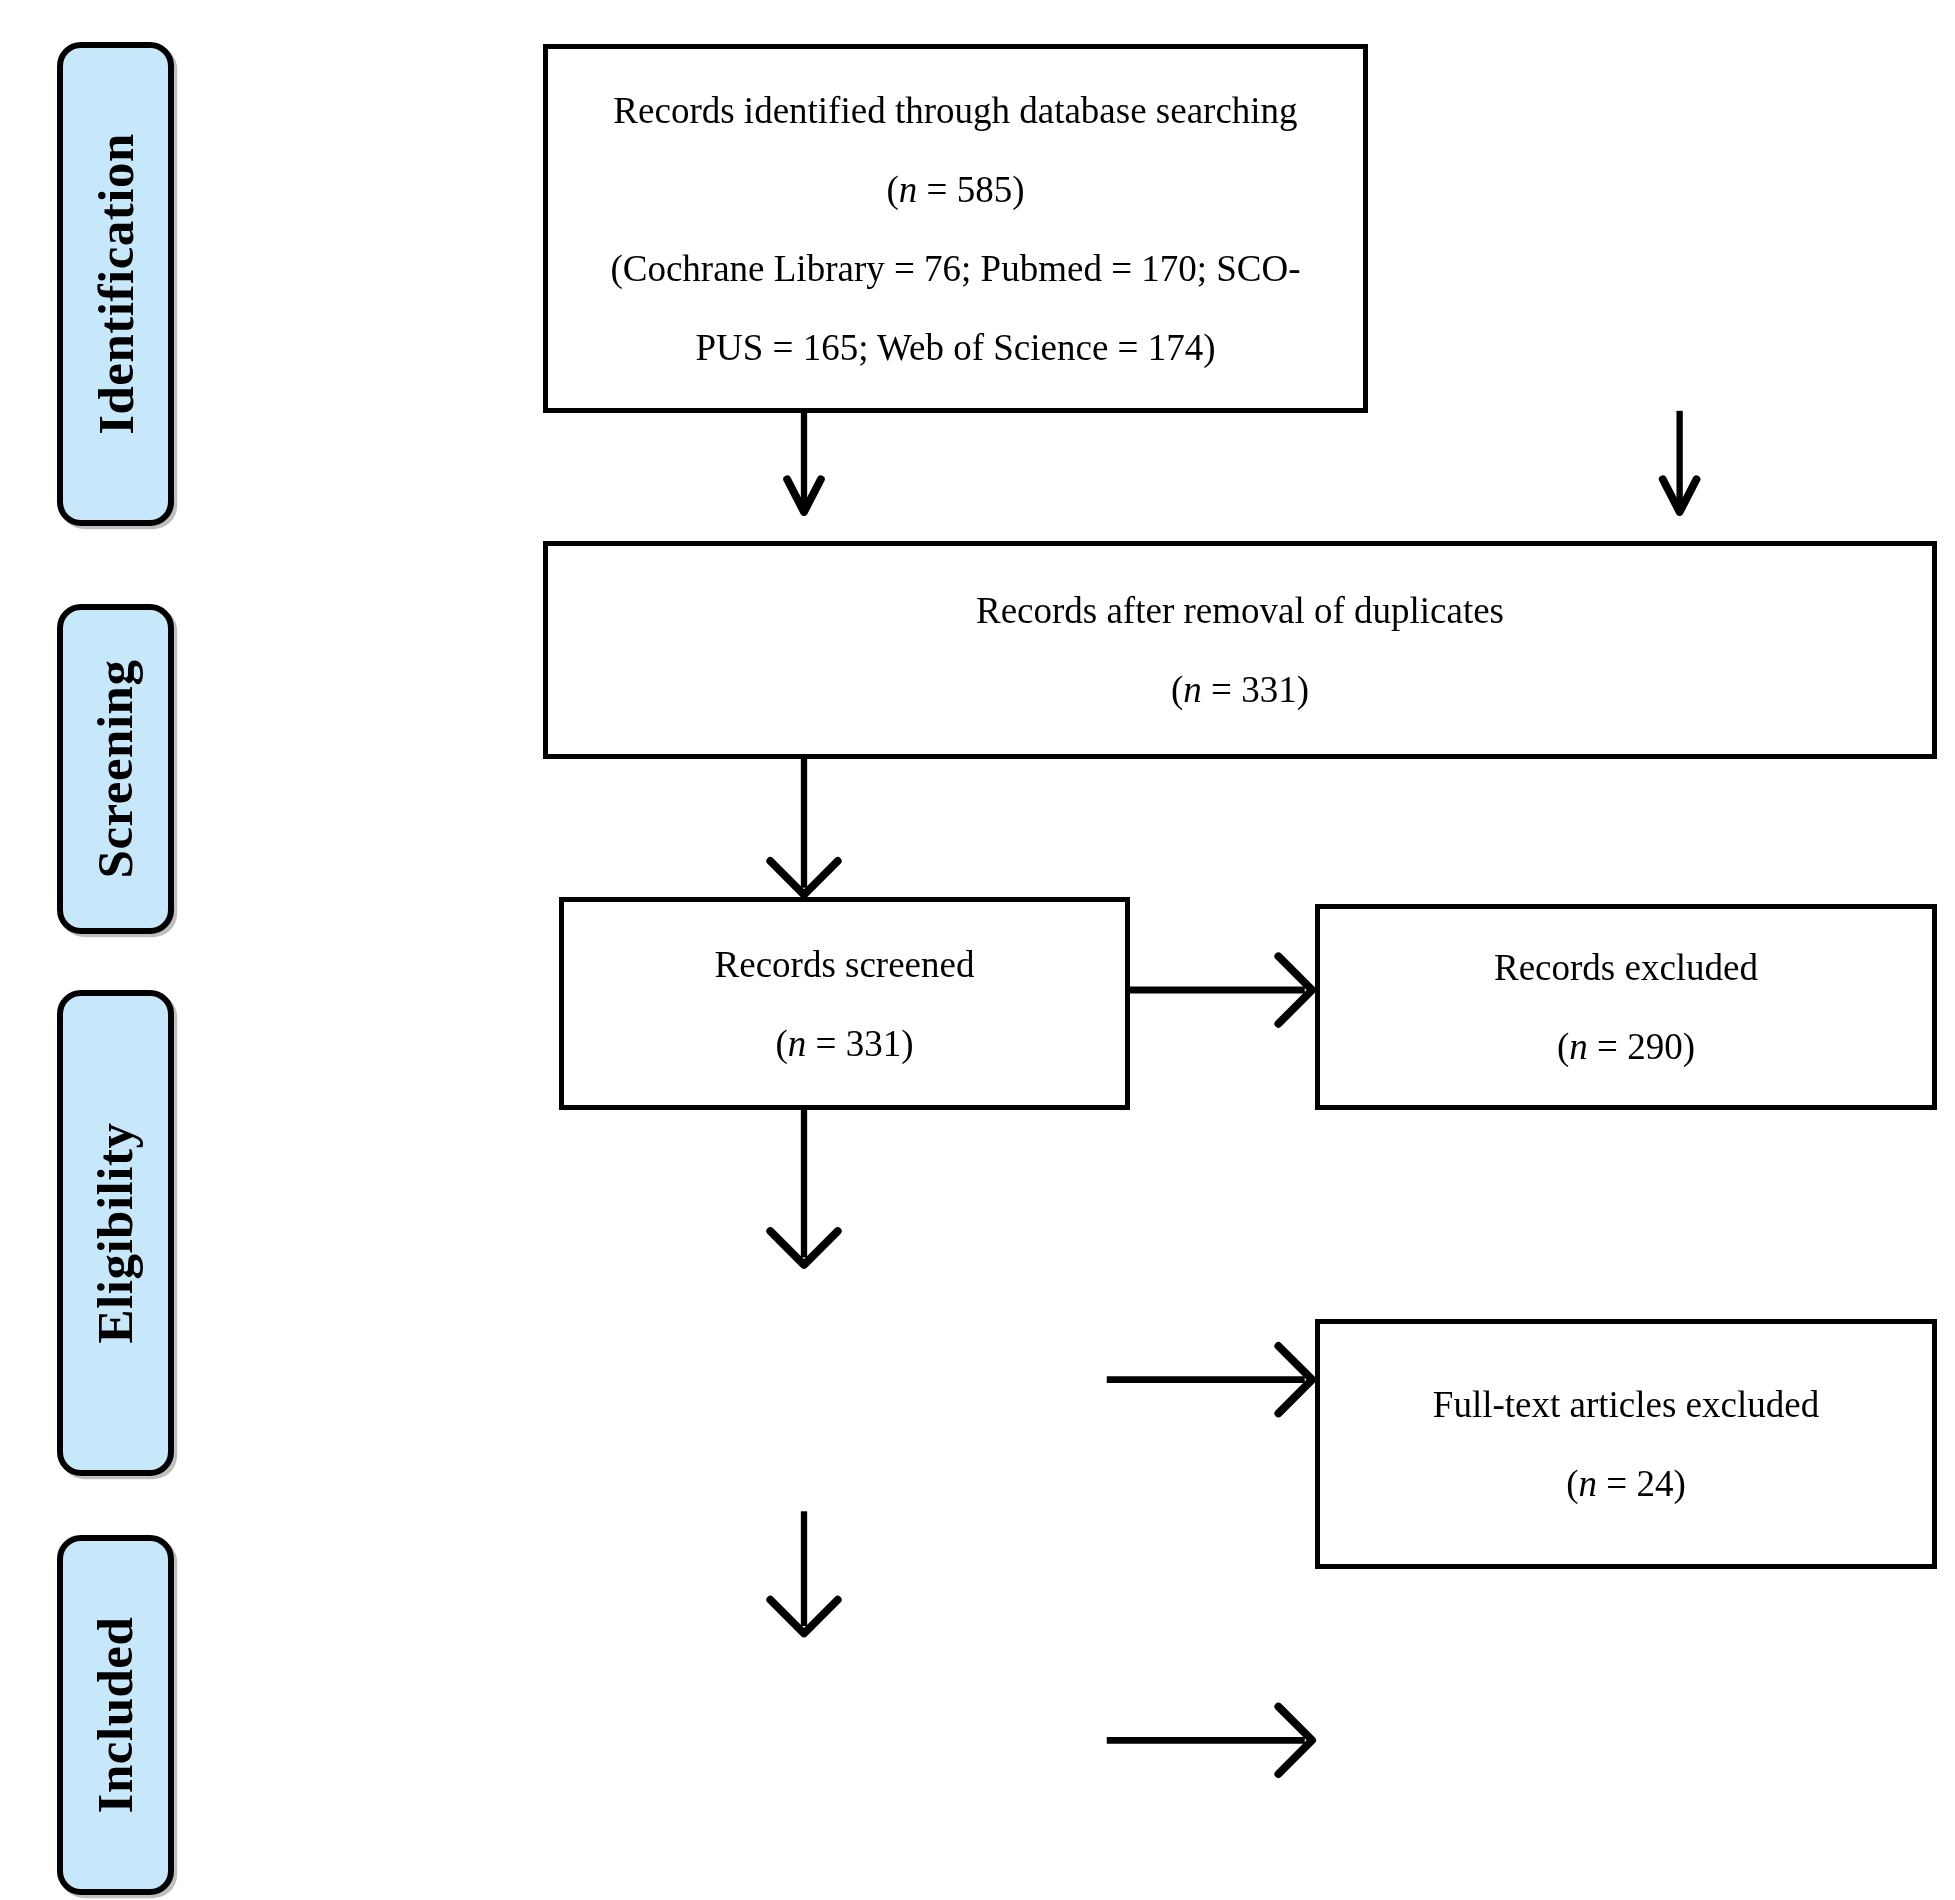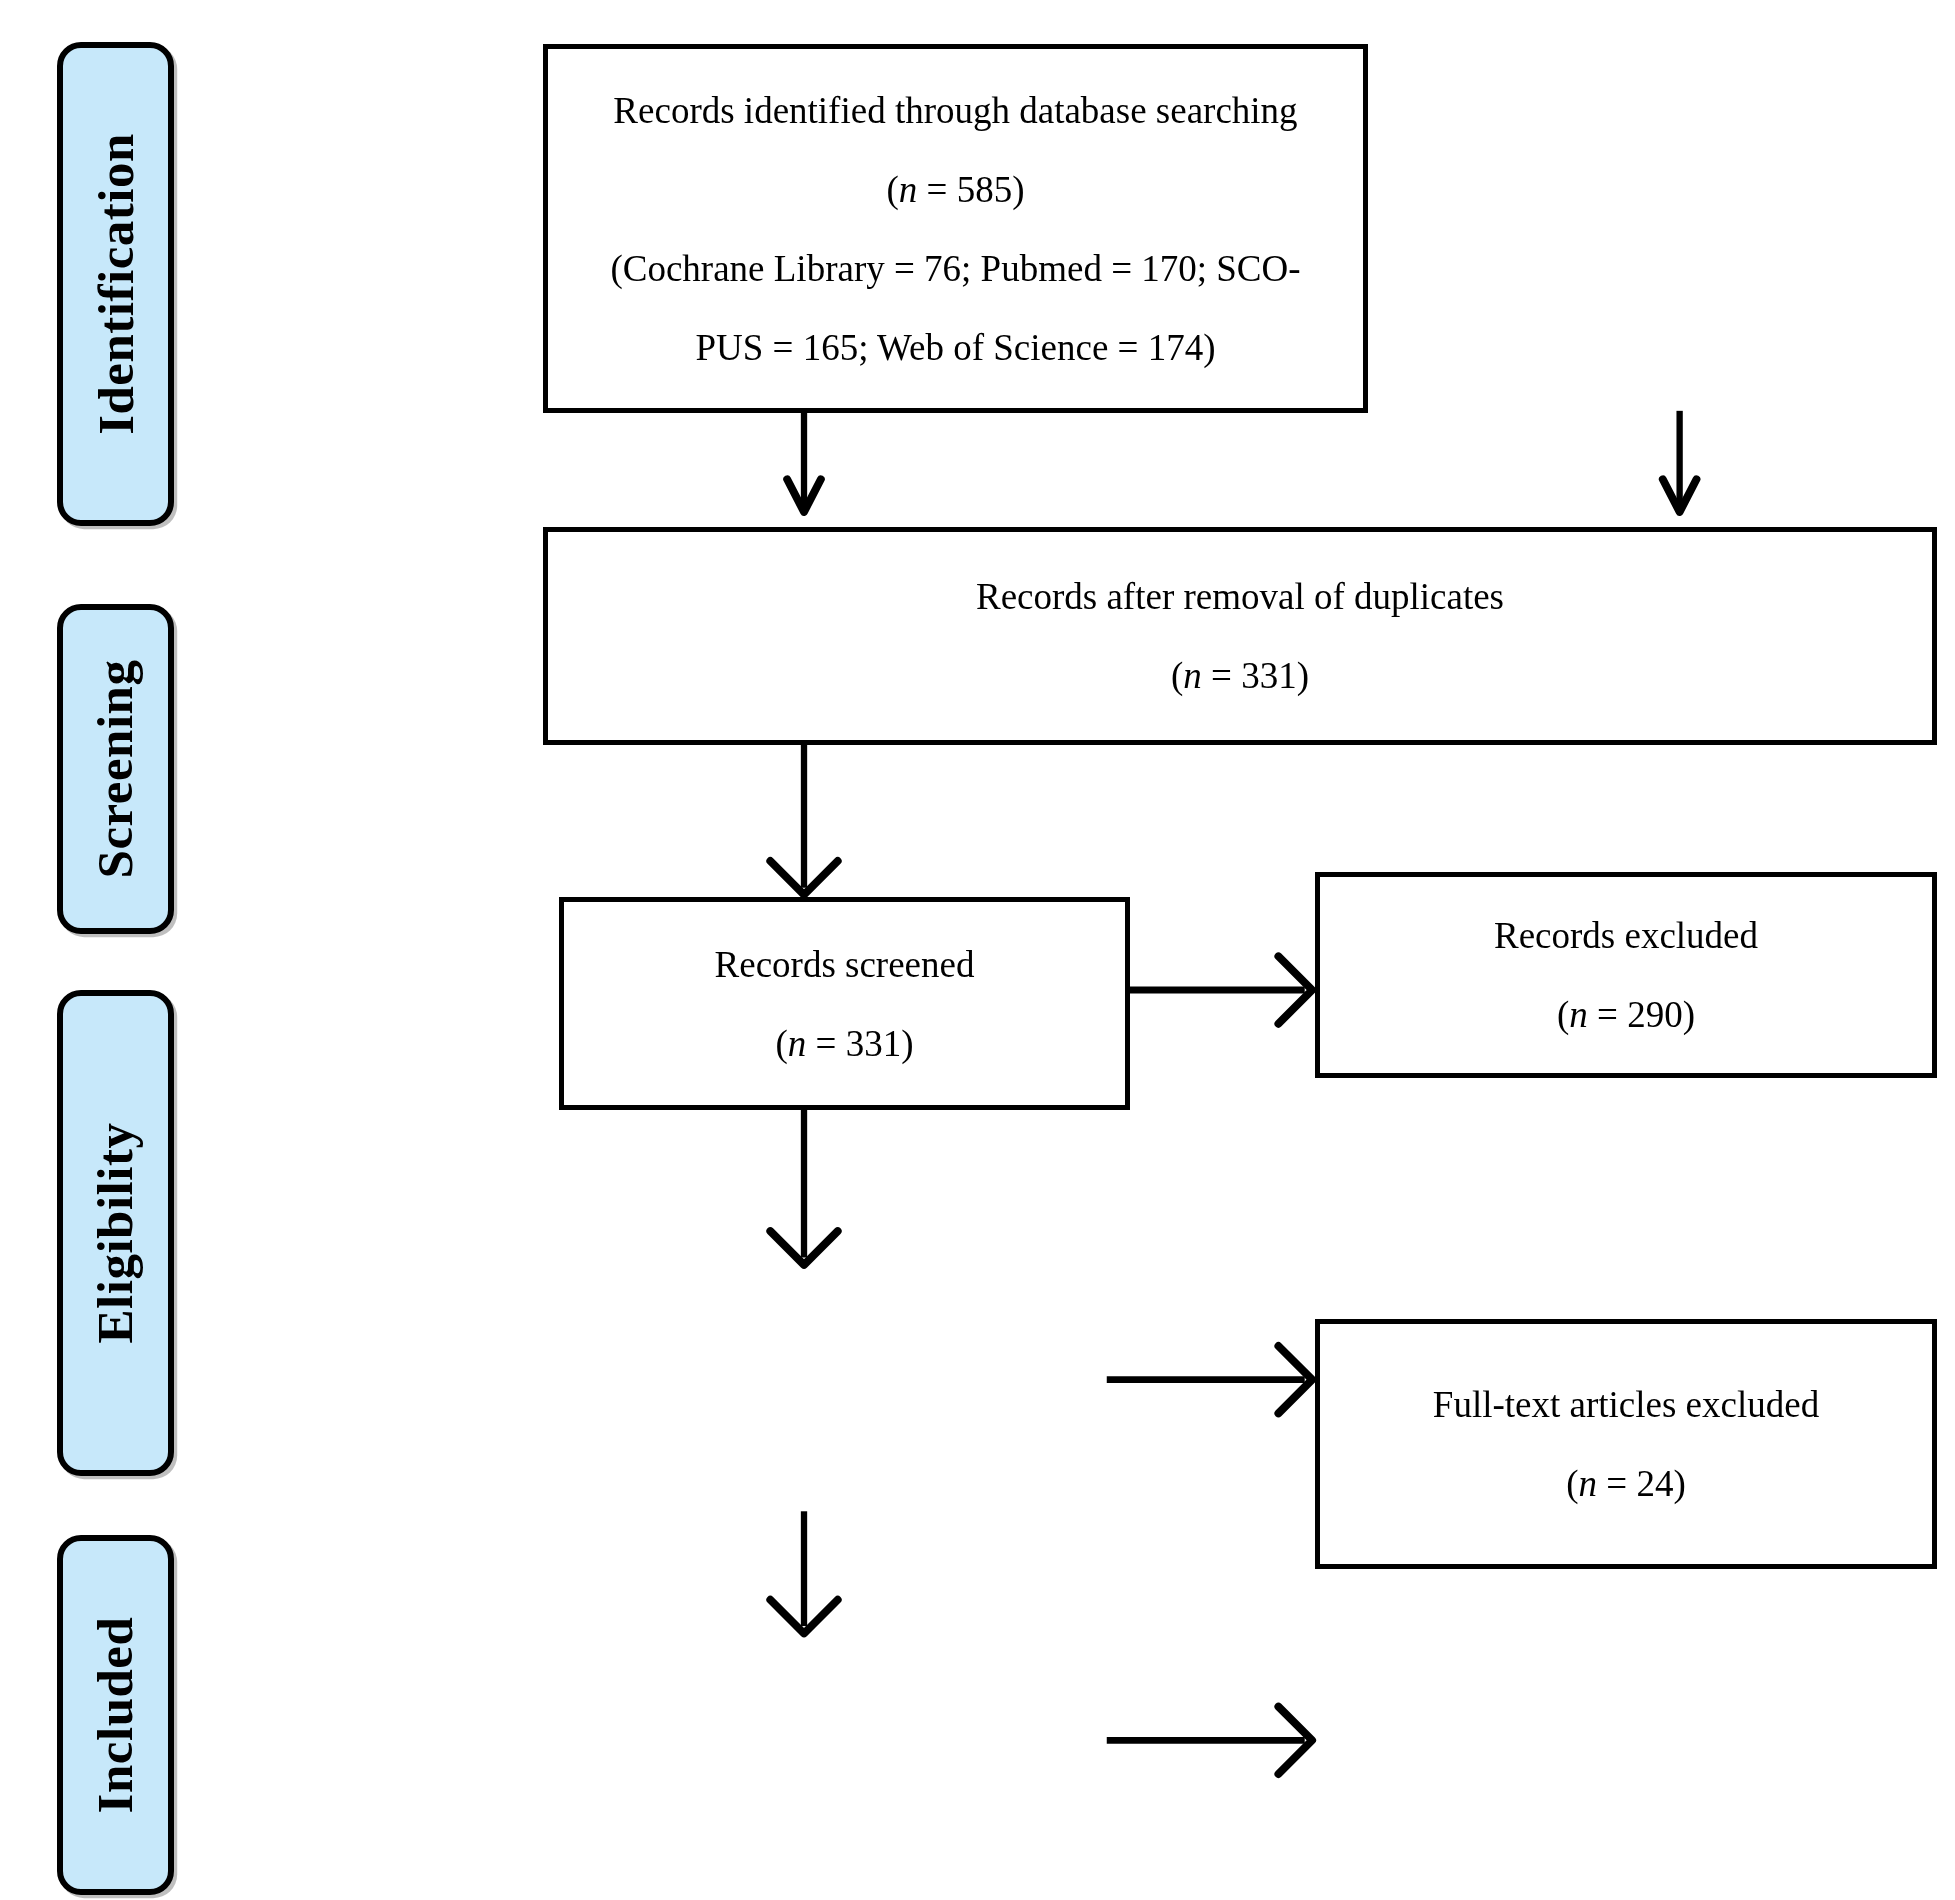--- a/index.html
+++ b/index.html
@@ -104,29 +104,29 @@
   </div>
   <div class="stage" style="top: 1535px; height: 348px; background: rgb(199, 232, 250);">
     <span class="stage-label">Included</span>
   </div>
 
   <div class="node" style="left:543px;top:44px;width:815px;height:359px">
     <div class="node-text">Records identified through database searching<br>(<i>n</i> = 585)<br>(Cochrane Library = 76; Pubmed = 170; SCO-<br>PUS = 165; Web of Science = 174)</div>
   </div>
 
 
-  <div class="node" style="left:543px;top:527px;width:1384px;height:208px">
+  <div class="node" style="left:543px;top:541px;width:1384px;height:208px">
     <div class="node-text">Records after removal of duplicates<br>(<i>n</i> = 331)</div>
   </div>
 
   <div class="node" style="left:559px;top:897px;width:561px;height:203px">
     <div class="node-text">Records screened<br>(<i>n</i> = 331)</div>
   </div>
 
-  <div class="node" style="left:1315px;top:872px;width:612px;height:196px">
+  <div class="node" style="left:1315px;top:904px;width:612px;height:196px">
     <div class="node-text">Records excluded<br>(<i>n</i> = 290)</div>
   </div>
 
 
   <div class="node" style="left:1315px;top:1319px;width:612px;height:240px">
     <div class="node-text">Full-text articles excluded<br>(<i>n</i> = 24)</div>
   </div>
 
 
 

